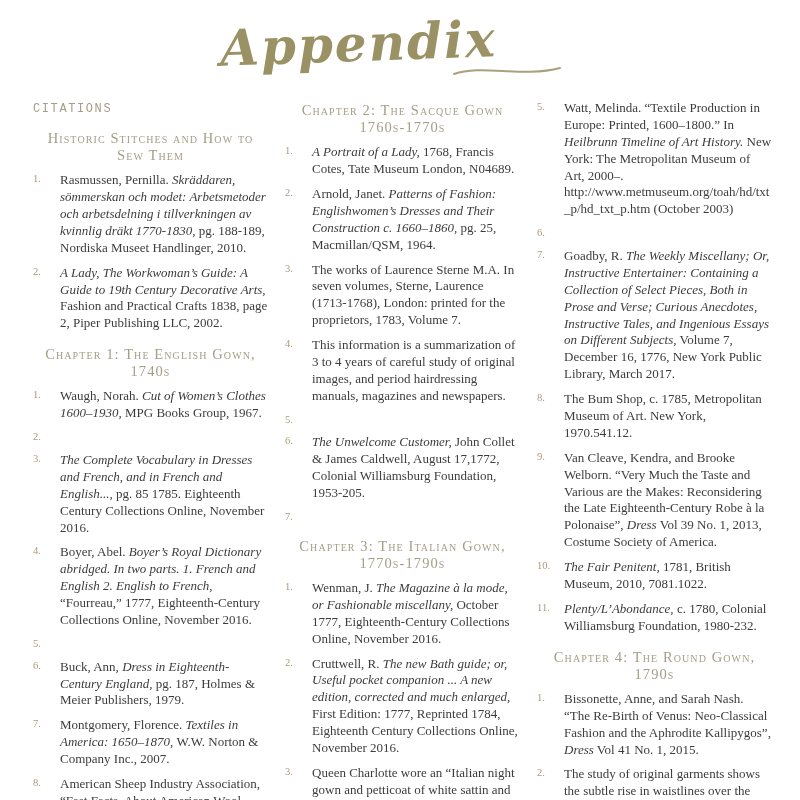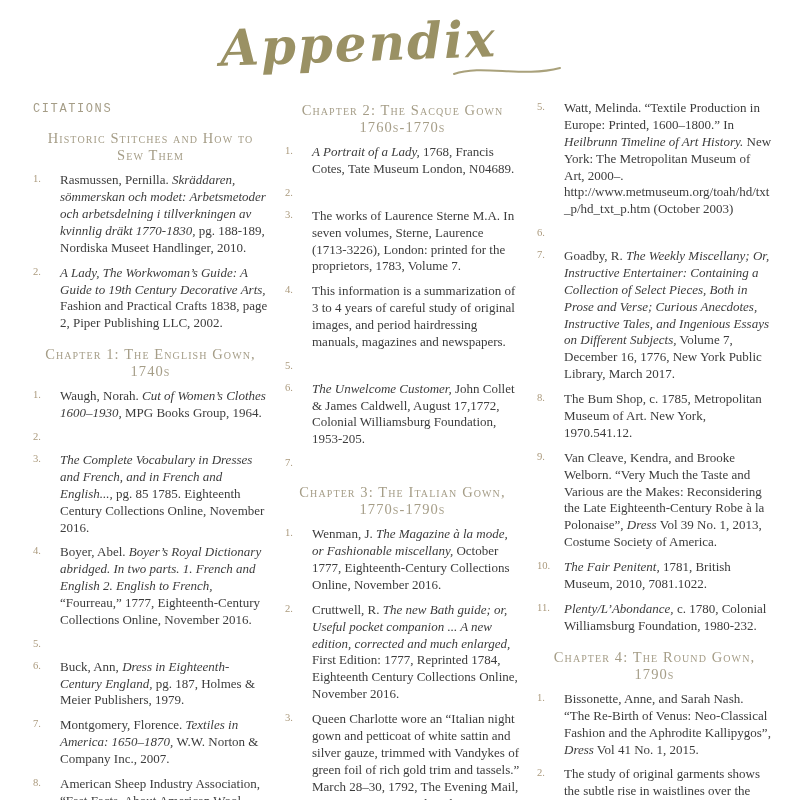--- a/index.html
+++ b/index.html
@@ -87,21 +87,21 @@
           <span class="num">1.</span>
           <span class="txt"><span>Rasmussen, Pernilla. </span><em>Skräddaren, sömmerskan och modet: Arbetsmetoder och arbetsdelning i tillverkningen av kvinnlig dräkt 1770-1830,</em><span> pg. 188-189, Nordiska Museet Handlinger, 2010.</span></span>
         </div>
         <div class="item">
           <span class="num">2.</span>
           <span class="txt"><em>A Lady, The Workwoman’s Guide: A Guide to 19th Century Decorative Arts,</em><span> Fashion and Practical Crafts 1838, page 2, Piper Publishing LLC, 2002.</span></span>
         </div>
         <div class="h-chapter">Chapter 1: The English Gown, 1740s</div>
         <div class="item">
           <span class="num">1.</span>
-          <span class="txt"><span>Waugh, Norah. </span><em>Cut of Women’s Clothes 1600–1930,</em><span> MPG Books Group, 1964.</span></span>
+          <span class="txt"><span>Waugh, Norah. </span><em>Cut of Women’s Clothes 1600–1930,</em><span> MPG Books Group, 1967.</span></span>
         </div>
         <div class="item">
           <span class="num">2.</span>
         </div>
         <div class="item">
           <span class="num">3.</span>
           <span class="txt"><em>The Complete Vocabulary in Dresses and French, and in French and English...,</em><span> pg. 85 1785. Eighteenth Century Collections Online, November 2016.</span></span>
         </div>
         <div class="item">
           <span class="num">4.</span>
@@ -128,24 +128,25 @@
         </div>
       </div>
       <div class="col">
         <div class="h-chapter">Chapter 2: The Sacque Gown 1760s-1770s</div>
         <div class="item">
           <span class="num">1.</span>
           <span class="txt"><em>A Portrait of a Lady,</em><span> 1768, Francis Cotes, Tate Museum London, N04689.</span></span>
         </div>
         <div class="item">
           <span class="num">2.</span>
+          <span class="txt"><span>Arnold, Janet. </span><em>Patterns of Fashion: Englishwomen’s Dresses and Their Construction c. 1660–1860,</em><span> pg. 25, Macmillan/QSM, 1964.</span></span>
         </div>
         <div class="item">
           <span class="num">3.</span>
-          <span class="txt"><span>The works of Laurence Sterne M.A. In seven volumes, Sterne, Laurence (1713-3226), London: printed for the proprietors, 1783, Volume 7.</span></span>
+          <span class="txt"><span>The works of Laurence Sterne M.A. In seven volumes, Sterne, Laurence (1713-1768), London: printed for the proprietors, 1783, Volume 7.</span></span>
         </div>
         <div class="item">
           <span class="num">4.</span>
           <span class="txt"><span>This information is a summarization of 3 to 4 years of careful study of original images, and period hairdressing manuals, magazines and newspapers.</span></span>
         </div>
         <div class="item">
           <span class="num">5.</span>
         </div>
         <div class="item">
           <span class="num">6.</span>

